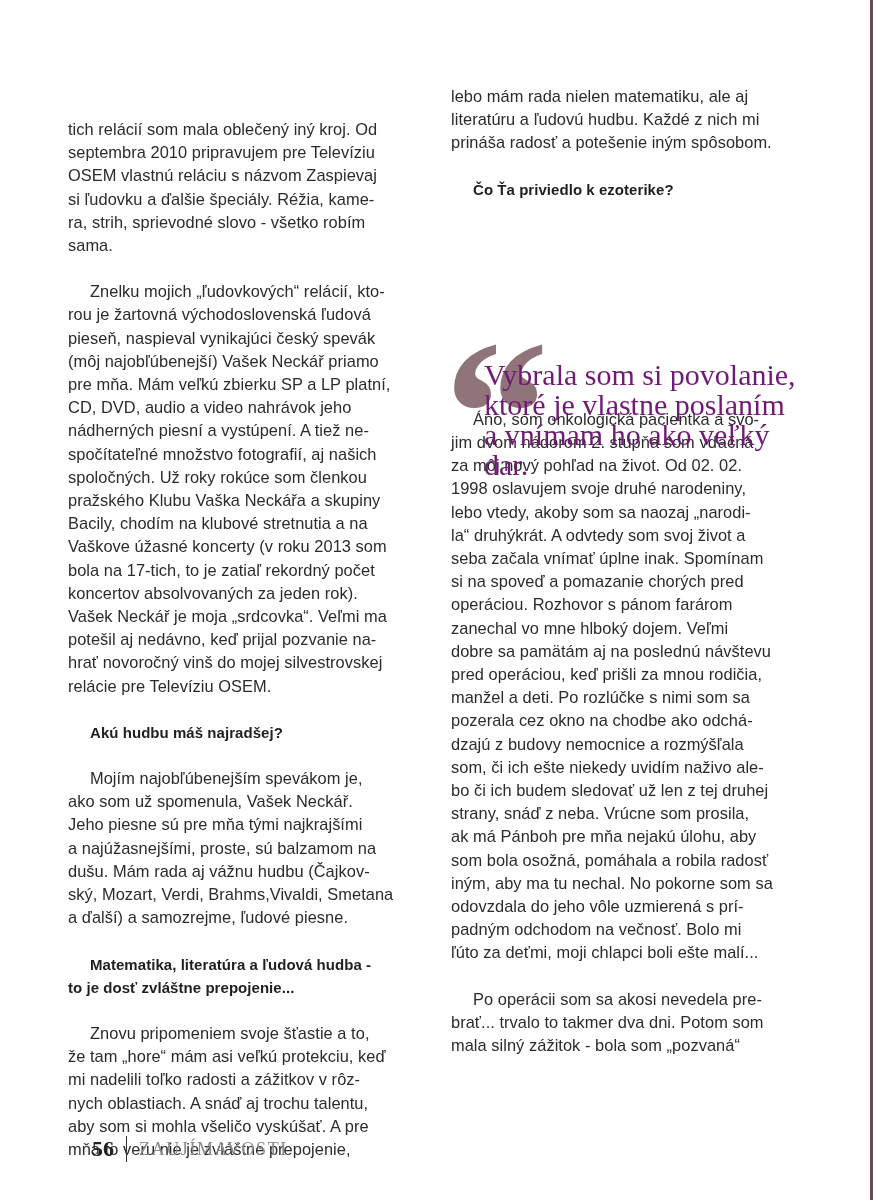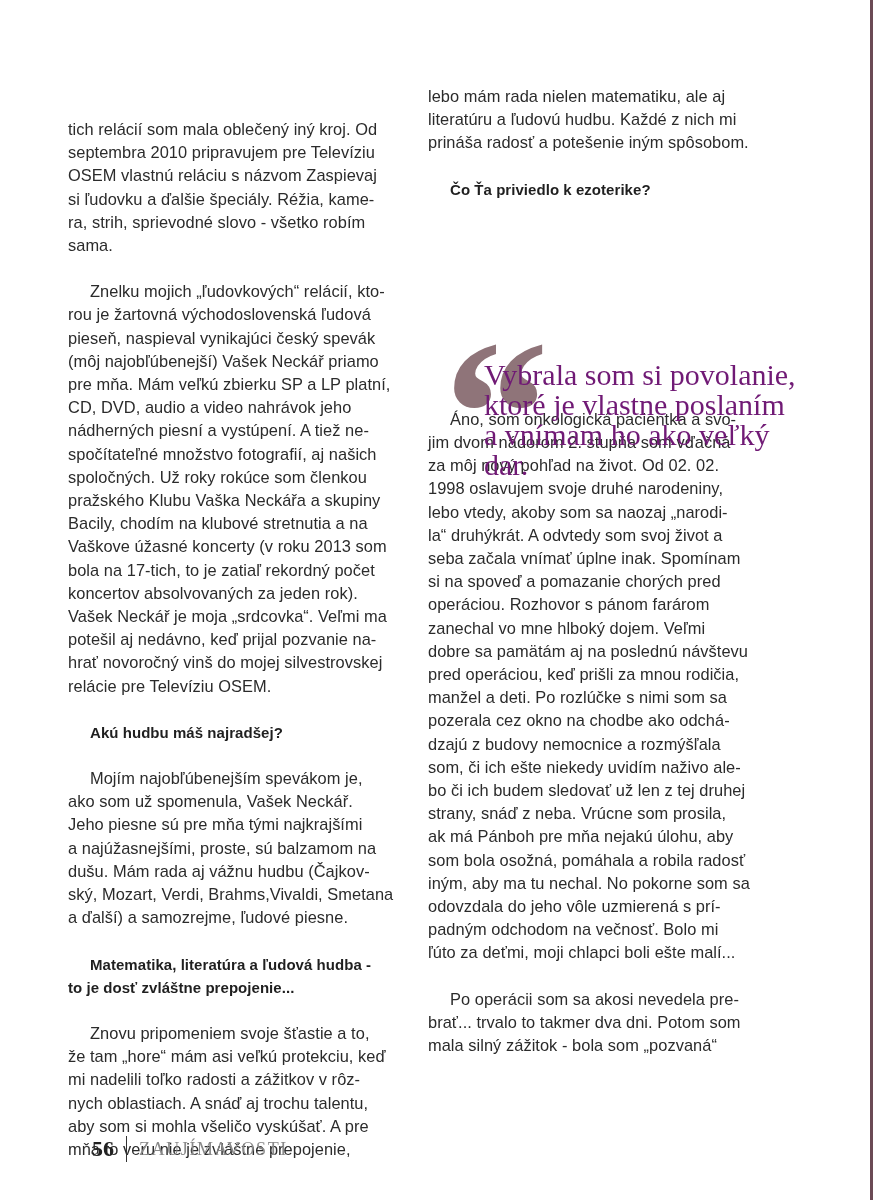--- a/index.html
+++ b/index.html
@@ -11,21 +11,21 @@
   .edge-bar {
     position: absolute; top: 0; right: 0; width: 3px; height: 1200px;
     background: #6b4a55;
   }
   .col {
     position: absolute; top: 118px;
     font-size: 16.4px; line-height: 23.2px; letter-spacing: 0.05px;
     color: #2b2b2b;
   }
   .col-left { left: 68px; width: 346px; }
-  .col-right { left: 428px; width: 362px; top: 85px; }
+  .col-right { left: 451px; width: 362px; top: 85px; }
   .col p { margin: 0; white-space: pre-line; }
   .col p.indent { text-indent: 22px; }
   .col .gap { height: 23px; }
   .col h3 {
     margin: 0; font-size: 15px; line-height: 23.2px; font-weight: bold;
     text-indent: 22px; color: #1f1f1f; white-space: pre-line;
   }
   .pull-quote {
     position: absolute; left: 448px; top: 352px; width: 380px; height: 130px;
   }

